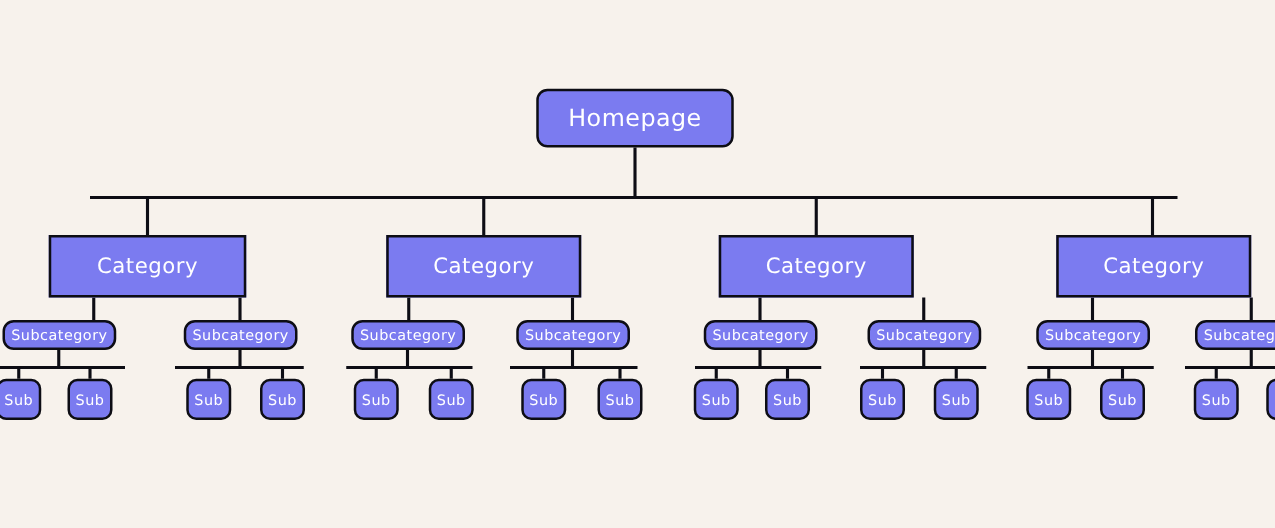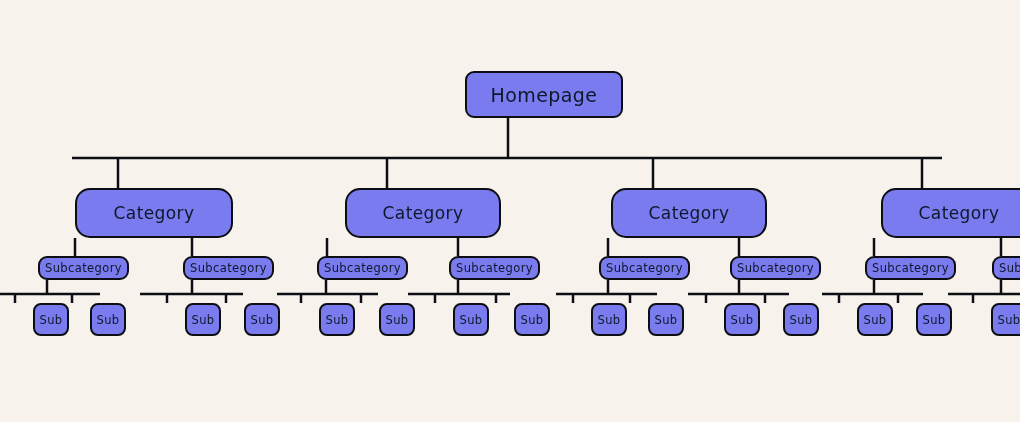--- a/index.html
+++ b/index.html
@@ -26,36 +26,35 @@
     top: 0;
     width: 1020px;
     height: 422px;
     pointer-events: none;
   }
   .node {
     position: absolute;
     box-sizing: border-box;
     background: #7b7bf0;
     border: 2.5px solid #0d0d14;
-    color: #0f172a;
+    color: #ffffff;
     display: flex;
     align-items: center;
     justify-content: center;
     text-align: center;
     white-space: nowrap;
     letter-spacing: 0.4px;
     overflow: hidden;
-    margin-left: 36px;
   }
   .node.root {
     border-radius: 9px;
     font-size: 19px;
   }
   .node.category {
-    border-radius: 15px;
+    border-radius: 0;
     font-size: 17px;
   }
   .node.subcategory {
     border-radius: 9px;
     font-size: 11.5px;
   }
   .node.leaf {
     border-radius: 8px;
     font-size: 11.5px;
   }

